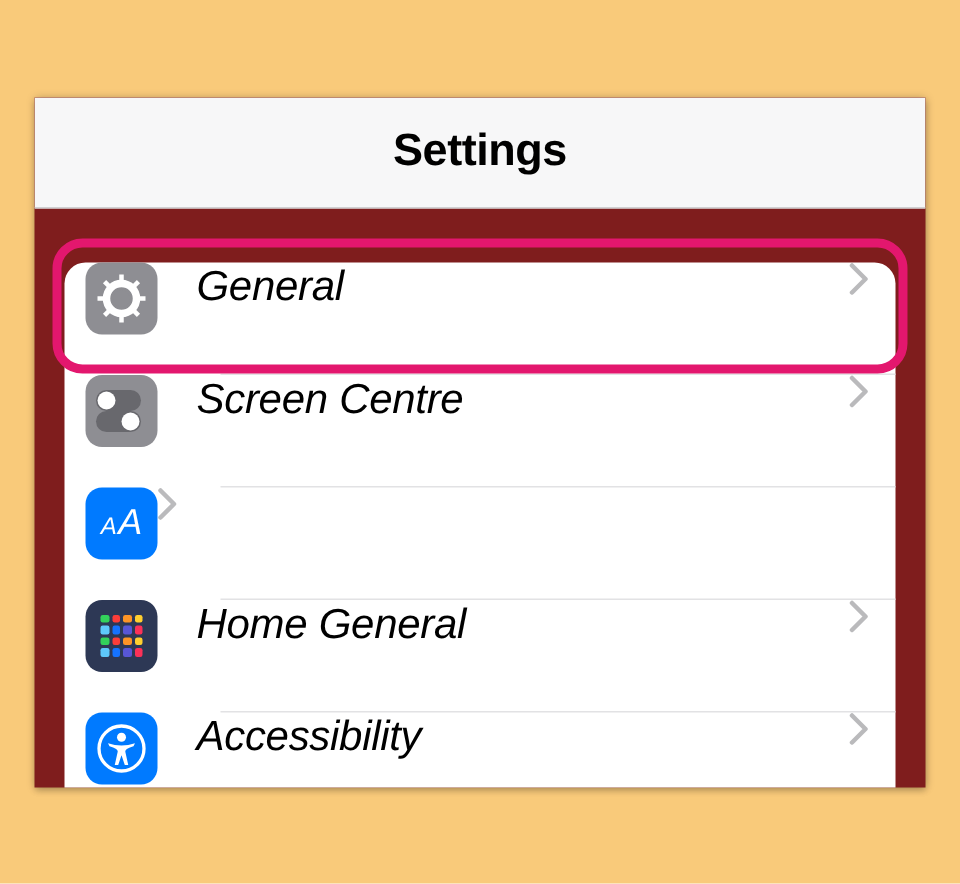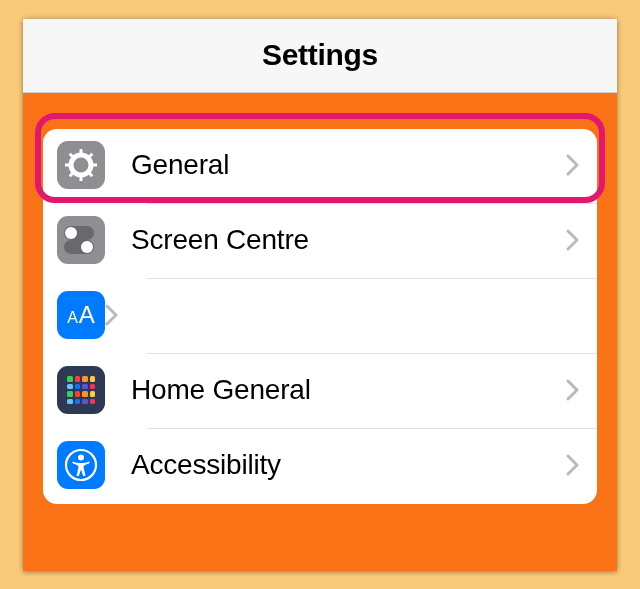--- a/index.html
+++ b/index.html
@@ -8,22 +8,22 @@
       height: 589px;
       background: #f9ca7a;
       font-family: -apple-system, "Helvetica Neue", Helvetica, Arial, sans-serif;
       display: flex;
       align-items: center;
       justify-content: center;
       overflow: hidden;
     }
     .card {
       width: 594px;
-      height: 552px;
-      background: #f97316;
+      height: 460px;
+      background: #7f1d1d;
       box-shadow: 0 0 6px rgba(0,0,0,.28), 0 2px 4px rgba(0,0,0,.15);
       overflow: hidden;
       position: relative;
     }
     .header {
       height: 74px;
       display: flex;
       align-items: center;
       justify-content: center;
       border-bottom: 1px solid #d0d0d2;
@@ -48,25 +48,25 @@
       right: 12px;
       top: 94px;
       height: 90px;
       border: 6px solid #e3176e;
       border-radius: 20px;
       pointer-events: none;
       z-index: 5;
     }
     .row {
       display: flex;
-      align-items: center;
       height: 75px;
       padding: 0 18px 2px 14px;
       position: relative;
       cursor: pointer;
+      font-style: italic;
     }
     .row:not(:last-child)::after {
       content: "";
       position: absolute;
       left: 104px;
       right: 0;
       bottom: 0;
       height: 1px;
       background: #e2e2e4;
     }

